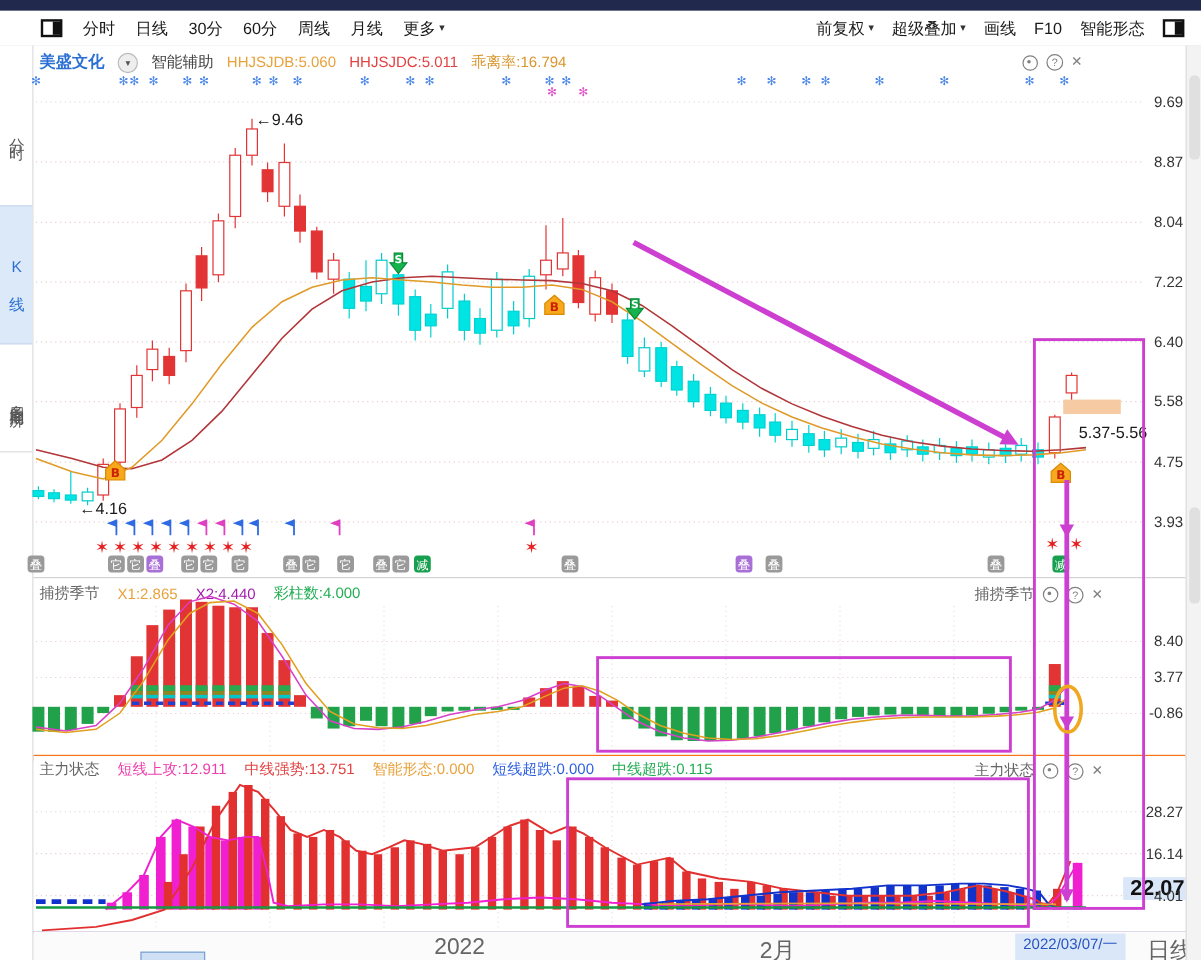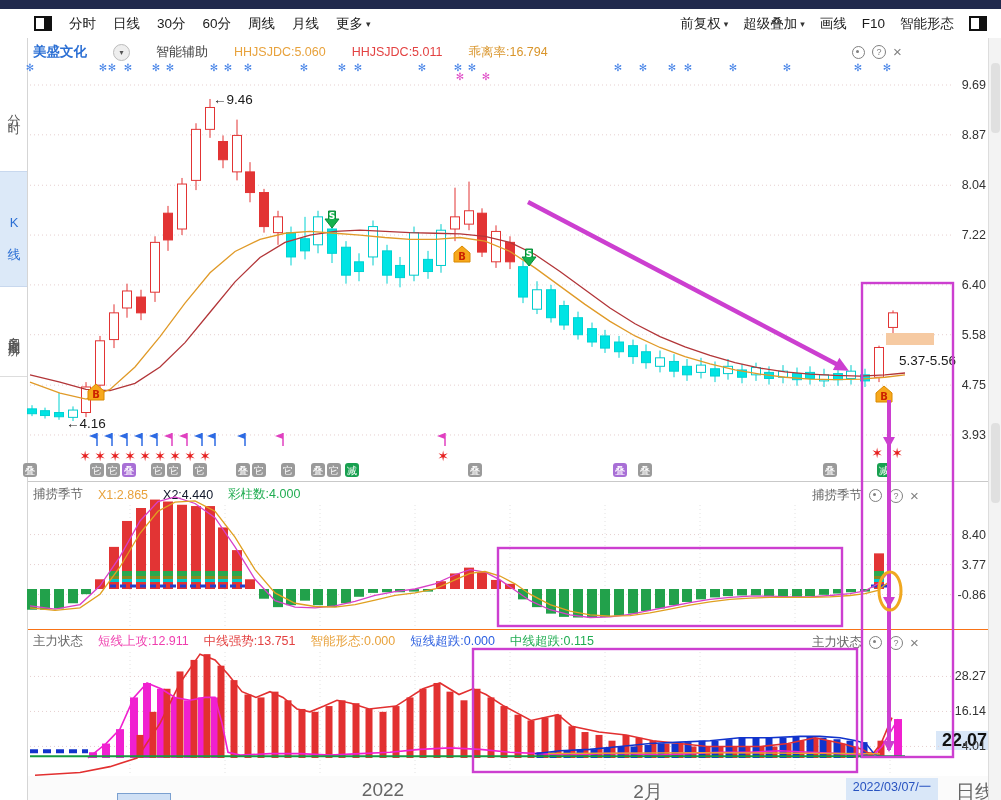--- a/index.html
+++ b/index.html
@@ -18,30 +18,30 @@
   .sb-item{position:absolute;left:0;width:27px;display:flex;align-items:center;justify-content:center;
     writing-mode:vertical-lr;text-orientation:upright;color:#555;font-size:13px;letter-spacing:7px;cursor:pointer;}
   .sb-item.sel{background:#dce9f8;color:#2b6fd4;border-top:1px solid #c8d8ee;border-bottom:1px solid #c8d8ee;}
   .sb-i1{top:42px;height:62px;}
   .sb-i2{top:133px;height:114px;}
   .sb-i3{top:250px;height:88px;font-size:12.5px;letter-spacing:2px;border-bottom:1px solid #ddd;}
   .panel{position:absolute;left:28px;width:960px;background:#fff;}
   .p-kline{top:38px;height:443px;border-bottom:1px solid #c9c9c9;}
   .p-season{top:482px;height:147px;border-bottom:5px solid #f97316;}
   .p-force{top:630px;height:146px;border-bottom:1px solid #4c1d95;text-align:right;}
-  .hdr{position:absolute;display:flex;align-items:center;gap:26px;white-space:nowrap;}
+  .hdr{position:absolute;display:flex;align-items:center;gap:11px;white-space:nowrap;}
   .k-hdr{left:5px;top:5px;}
   .s-hdr{left:5px;top:4px;gap:15px;}
   .f-hdr{left:5px;top:3px;gap:15px;}
   .stock{color:#2b6fd4;font-size:13.5px;font-weight:bold;cursor:pointer;}
   .assist{color:#444;font-size:13px;}
   .stat{font-size:12.5px;}
   .t-gray{color:#666;font-size:12.5px;}
   .c-orange{color:#e8a23c;} .c-red{color:#e34242;} .c-orange2{color:#d9952b;}
-  .c-magenta{color:#0f172a;} .c-green{color:#21ad52;} .c-pink{color:#ef3dae;} .c-blue{color:#2c5fe0;}
+  .c-magenta{color:#a21caf;} .c-green{color:#21ad52;} .c-pink{color:#ef3dae;} .c-blue{color:#2c5fe0;}
   .drop-circle{width:15px;height:15px;border-radius:50%;background:#eee;border:1px solid #bbb;
     display:inline-flex;align-items:center;justify-content:center;font-size:8px;color:#555;cursor:pointer;}
   .icoset{display:flex;align-items:center;gap:7px;}
   .right-hdr{position:absolute;display:flex;align-items:center;gap:7px;}
   .ico-gear{width:11px;height:11px;border:1.3px solid #808080;border-radius:50%;position:relative;cursor:pointer;}
   .ico-gear::after{content:"";position:absolute;left:3px;top:3px;width:3px;height:3px;border-radius:50%;background:#808080;}
   .ico-help{width:12px;height:12px;border:1.3px solid #808080;border-radius:50%;display:flex;align-items:center;
     justify-content:center;font-size:9px;color:#808080;cursor:pointer;}
   .ico-close{font-size:15px;color:#808080;line-height:12px;cursor:pointer;}
   .cur-chip{position:absolute;left:936px;top:687px;width:54px;height:19px;background:#d9e7f8;color:#111;
@@ -99,21 +99,21 @@
     <div class="sb-item sb-i1">分时</div>
     <div class="sb-item sb-i2 sel">K线</div>
     <div class="sb-item sb-i3">多周期同屏</div>
   </div>
 
   <div class="panel p-kline">
     <div class="hdr k-hdr">
       <span class="stock">美盛文化</span>
       <span class="drop-circle">▾</span>
       <span class="assist">智能辅助</span>
-      <span class="stat c-orange">HHJSJDC:5.060</span>
+      <span class="stat c-orange">HHJSJDB:5.060</span>
       <span class="stat c-red">HHJSJDC:5.011</span>
       <span class="stat c-orange2">乖离率:16.794</span>
     </div>
     <div class="right-hdr icoset" style="left:824px;top:7px;">
       <span class="ico-gear"></span>
       <span class="ico-help">?</span>
       <span class="ico-close">×</span>
     </div>
   </div>
 

